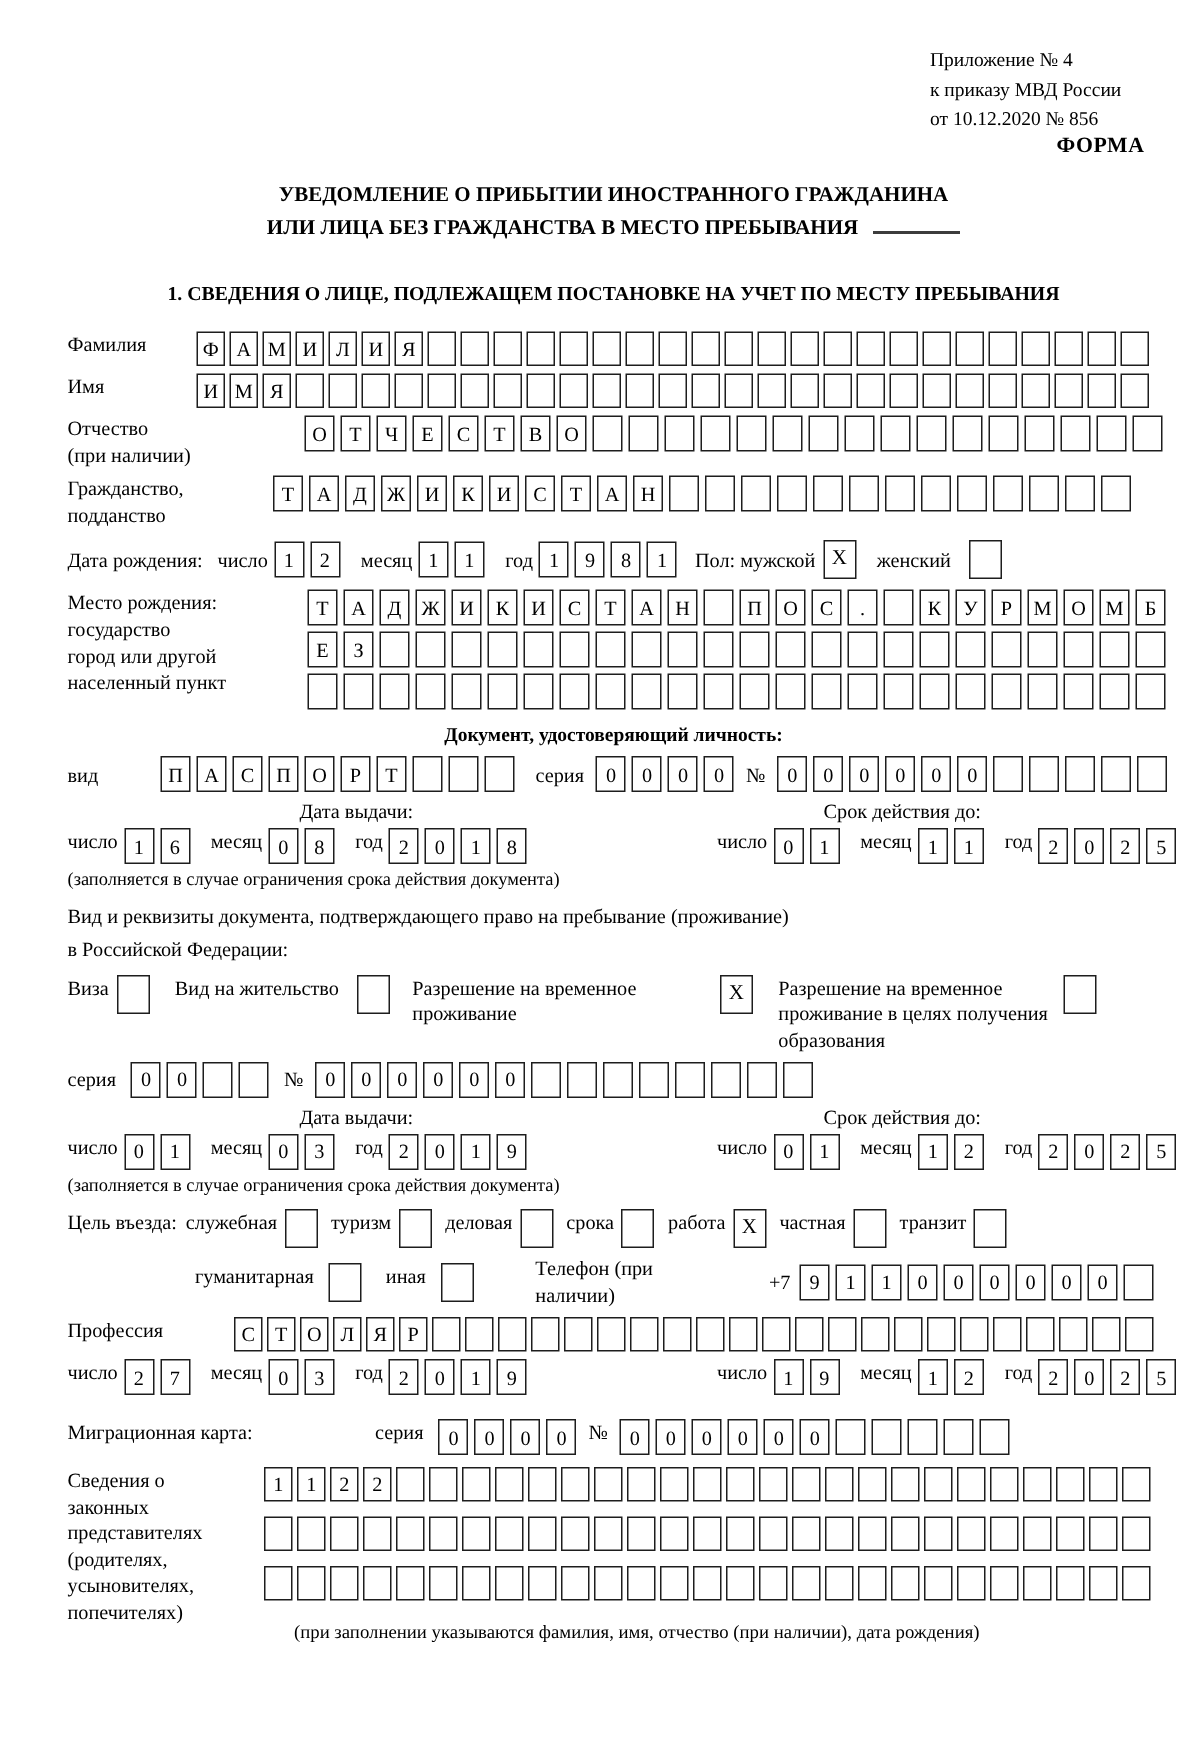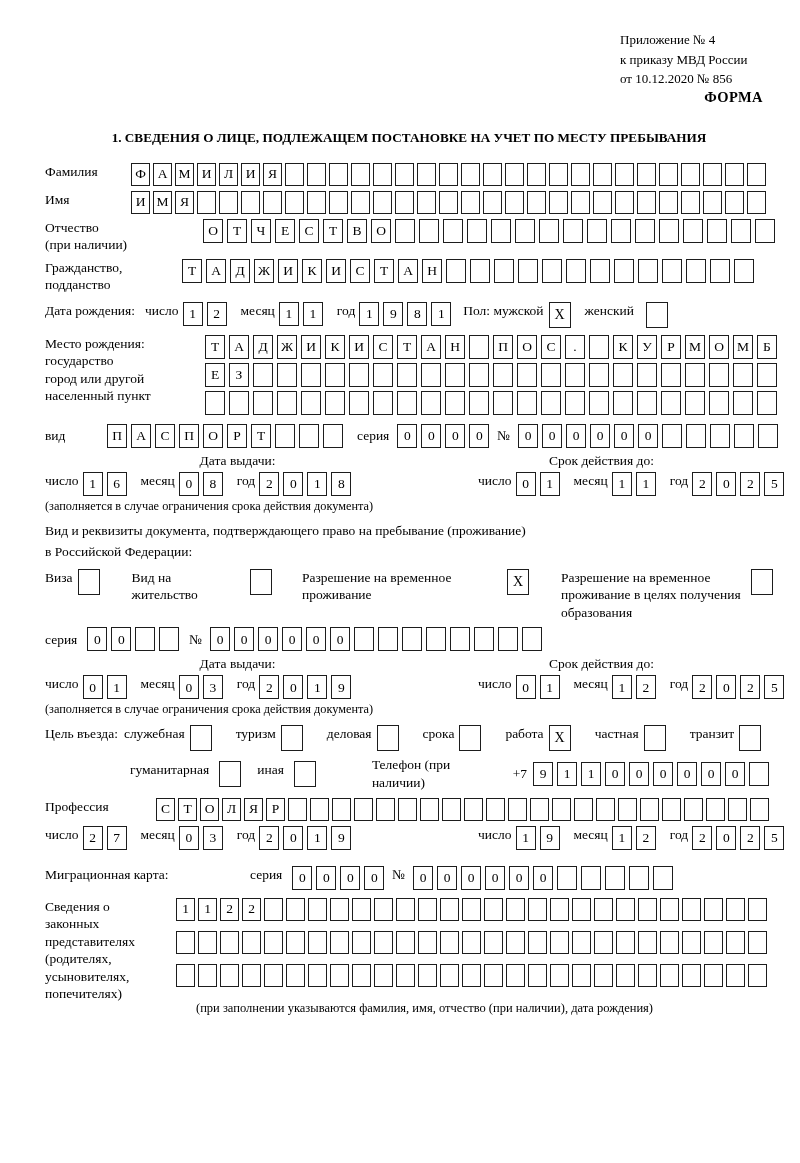--- a/index.html
+++ b/index.html
@@ -40,21 +40,21 @@
 
   .split{display:flex;}
   .half-l{flex:0 0 385px;width:385px;}
   .half-r{flex:1;}
   .dh{text-align:center;font-size:13.5px;margin-bottom:3px;}
   .dgrp{display:flex;align-items:flex-start;}
   .ind48{padding-left:48px;box-sizing:border-box;}
   .note{font-size:12.3px;padding-right:28px;margin:3px 0 8px 0;}
   .note-final{font-size:12.5px;margin-left:160px;margin-top:4px;}
 
-  .pair{display:flex;align-items:flex-start;margin-right:24px;}
+  .pair{display:flex;align-items:flex-start;margin-right:9px;}
   .pair .lbl{margin-right:5px;}
   .opt-lbl{}
   .w200c{flex:0 0 200px;width:200px;}
   .w185c{flex:0 0 185px;width:185px;}
   .mb2{margin-bottom:2px;}
   .mb8{margin-bottom:8px;}
   .rowgap{margin-bottom:7px;}
   .repr-row{margin-bottom:10px;}
 </style>
 </head>
@@ -64,20 +64,22 @@
 
   <div class="hdr">
     <div>Приложение № 4</div>
     <div>к приказу МВД России</div>
     <div>от 10.12.2020 № 856</div>
   </div>
 
   <div class="forma">ФОРМА</div>
 
   <div class="title">
+    <div>УВЕДОМЛЕНИЕ О ПРИБЫТИИ ИНОСТРАННОГО ГРАЖДАНИНА</div>
+    <div><span>ИЛИ ЛИЦА БЕЗ ГРАЖДАНСТВА В МЕСТО ПРЕБЫВАНИЯ</span><span class="blank"></span></div>
   </div>
 
   <div class="sect">1. СВЕДЕНИЯ О ЛИЦЕ, ПОДЛЕЖАЩЕМ ПОСТАНОВКЕ НА УЧЕТ ПО МЕСТУ ПРЕБЫВАНИЯ</div>
 
   <div class="row">
     <span class="lbl w86">Фамилия</span>
     <span class="boxes">
         <span class="cbox">Ф</span>
         <span class="cbox">А</span>
         <span class="cbox">М</span>
@@ -204,21 +206,21 @@
         <span class="dbox"></span>
         <span class="dbox"></span>
         <span class="dbox"></span>
         <span class="dbox"></span>
         <span class="dbox"></span>
         <span class="dbox"></span>
         <span class="dbox"></span>
       </span>
   </div>
 
-  <div class="row rowgap" style="align-items:flex-start;margin-top:8px;">
+  <div class="row rowgap" style="align-items:center;margin-top:8px;">
     <span class="lbl" style="margin-right:10px;">Дата рождения:</span>
     <span class="lbl mr4">число</span>
     <span class="boxes">
         <span class="dbox">1</span>
         <span class="dbox">2</span>
       </span>
     <span class="lbl ml8">месяц</span>
     <span class="boxes">
         <span class="dbox">1</span>
         <span class="dbox">1</span>
@@ -322,20 +324,21 @@
           <span class="dbox"></span>
           <span class="dbox"></span>
           <span class="dbox"></span>
           <span class="dbox"></span>
           <span class="dbox"></span>
           <span class="dbox"></span>
         </div>
     </span>
   </div>
 
+  <div class="doc-head">Документ, удостоверяющий личность:</div>
 
   <div class="row" style="align-items:center;">
     <span class="lbl w62">вид</span>
     <span class="boxes">
         <span class="dbox">П</span>
         <span class="dbox">А</span>
         <span class="dbox">С</span>
         <span class="dbox">П</span>
         <span class="dbox">О</span>
         <span class="dbox">Р</span>

